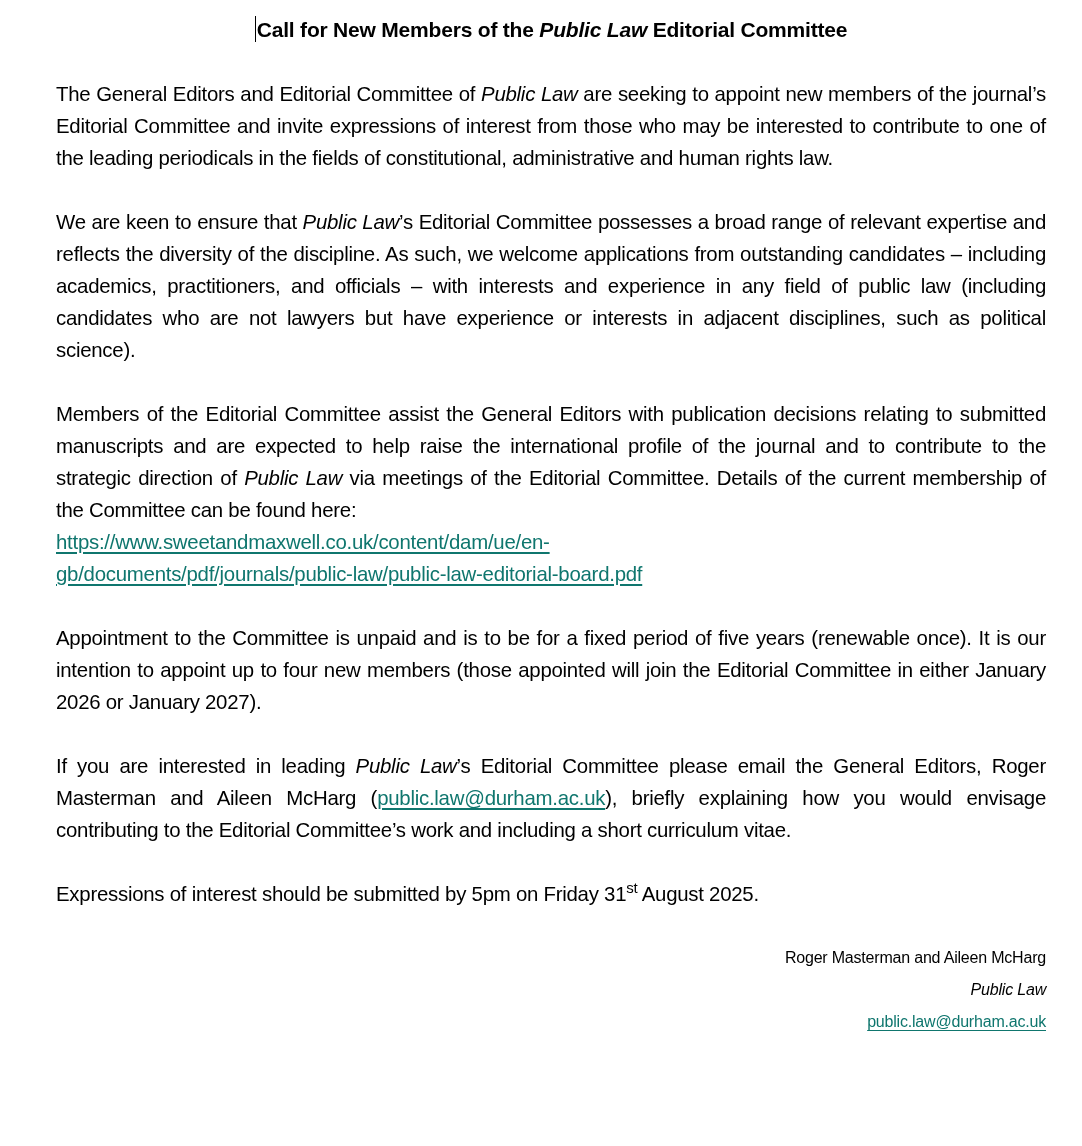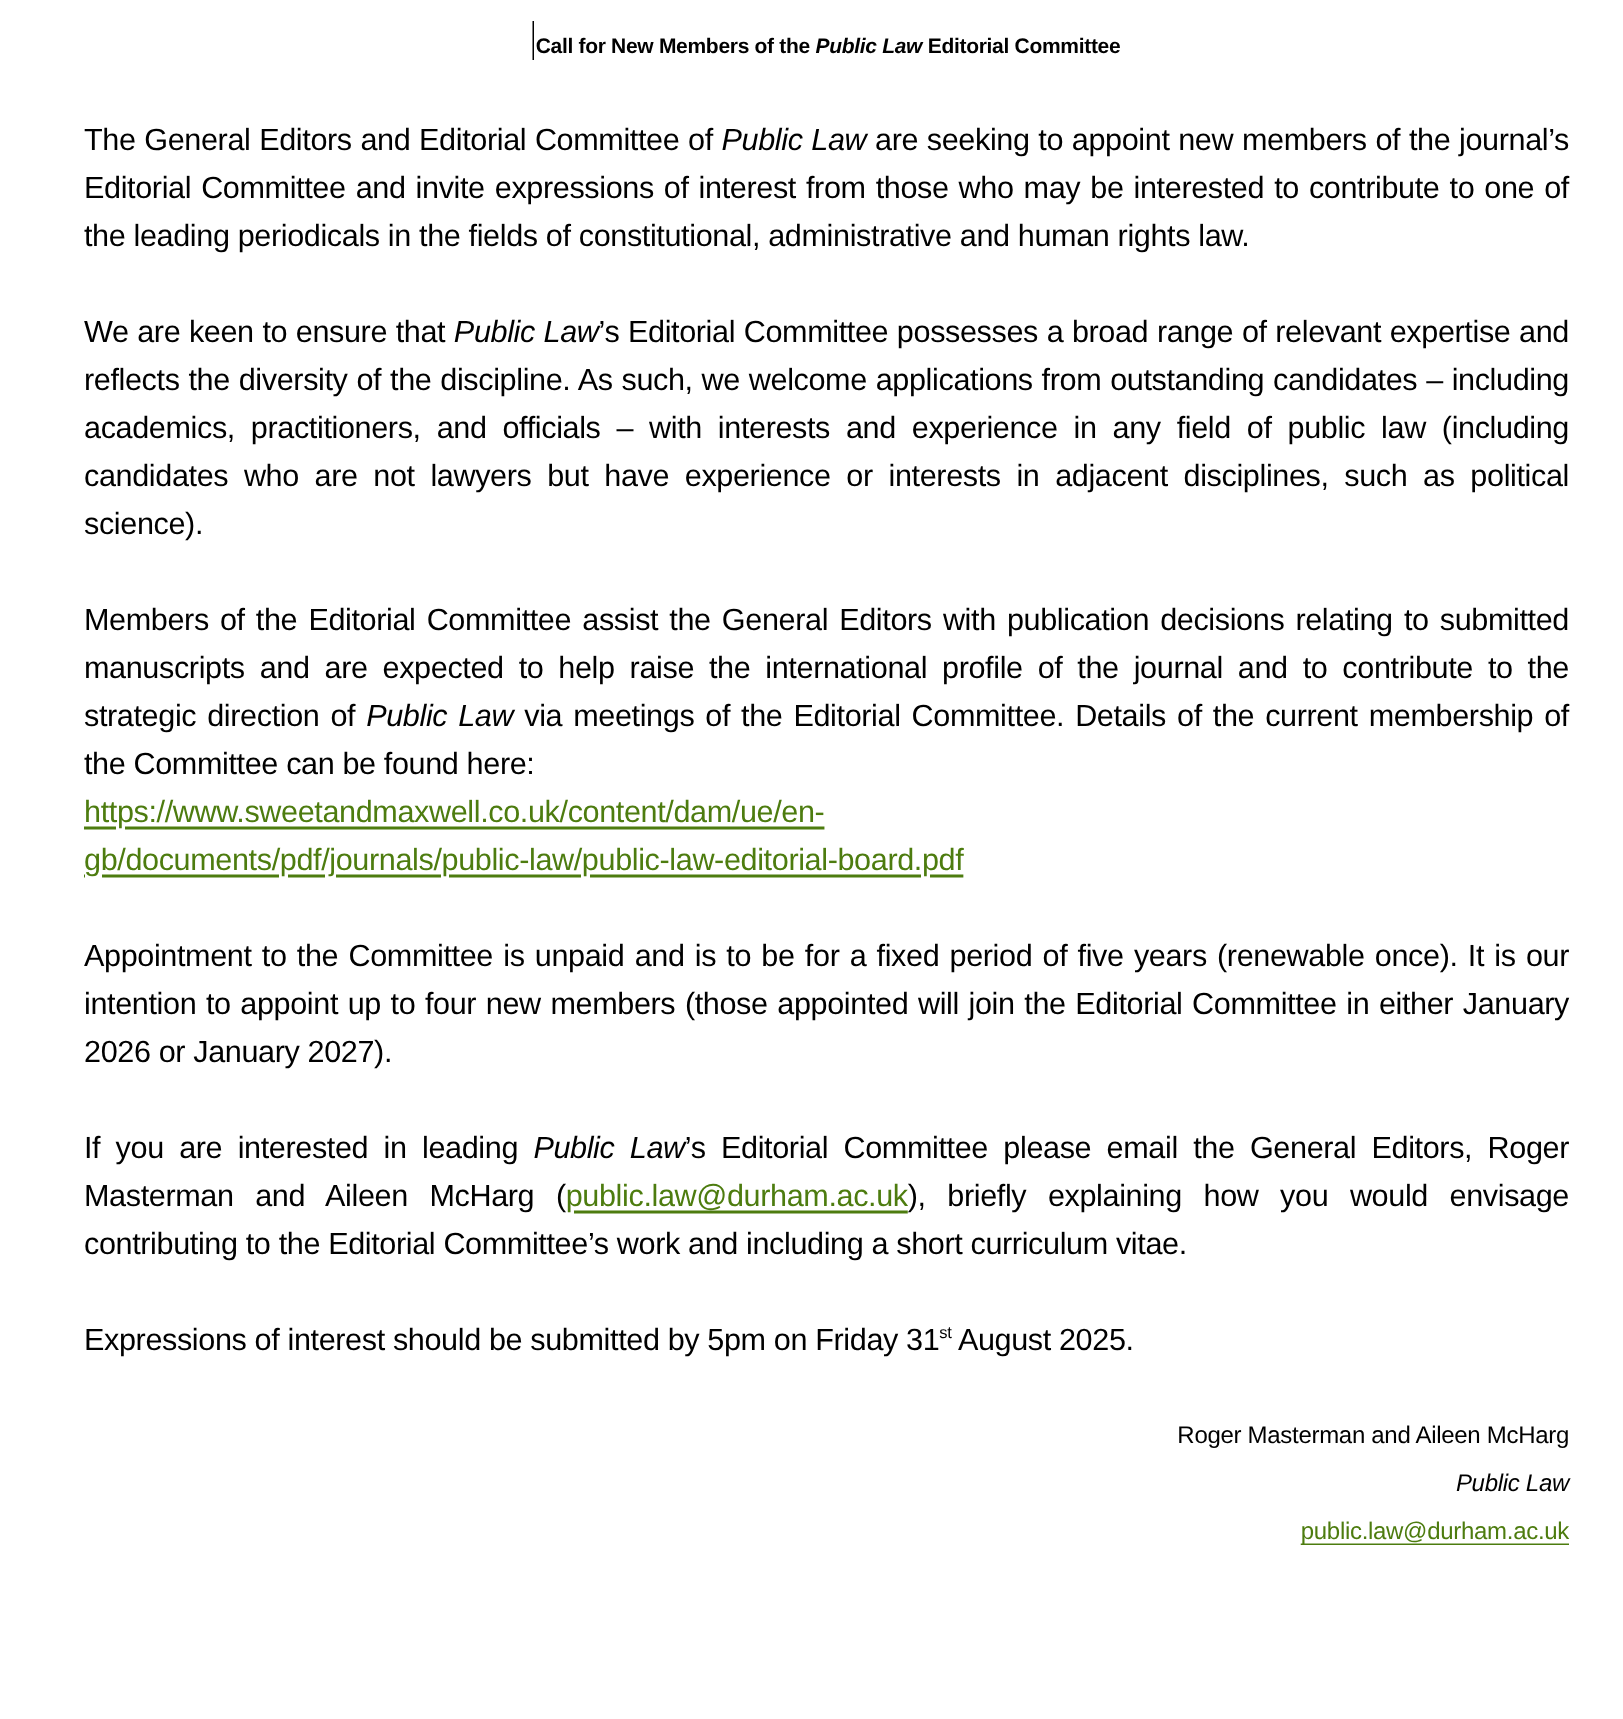--- a/index.html
+++ b/index.html
@@ -17,21 +17,21 @@
     }
     .page {
       position: absolute;
       left: 56px;
       top: 14px;
       width: 990px;
     }
     .title {
       text-align: center;
       font-weight: bold;
-      font-size: 14px;
+      font-size: 21px;
       line-height: 32px;
       margin: 0 0 32px 0;
       letter-spacing: -0.2px;
       position: relative;
     }
     .cursor {
       display: inline-block;
       width: 1px;
       height: 26px;
       background: #000;
@@ -42,21 +42,21 @@
       font-size: 20.4px;
       line-height: 32px;
       text-align: justify;
       margin: 0 0 32px 0;
       letter-spacing: -0.25px;
       word-spacing: 0px;
     }
     .para.last-left { text-align: left; }
     em { font-style: italic; }
     a.link {
-      color: #4d7c0f;
+      color: #0f766e;
       text-decoration: underline;
       text-underline-offset: 3px;
     }
     .signature {
       text-align: right;
       font-size: 16px;
       line-height: 32px;
       letter-spacing: -0.2px;
     }
     .signature div { margin: 0; }
@@ -71,21 +71,21 @@
   <p class="para"><span>The General Editors and Editorial Committee of </span><em>Public Law</em><span> are seeking to appoint new members of the journal’s Editorial Committee and invite expressions of interest from those who may be interested to contribute to one of the leading periodicals in the fields of constitutional, administrative and human rights law.</span></p>
 
   <p class="para"><span>We are keen to ensure that </span><em>Public Law</em><span>’s Editorial Committee possesses a broad range of relevant expertise and reflects the diversity of the discipline. As such, we welcome applications from outstanding candidates – including academics, practitioners, and officials – with interests and experience in any field of public law (including candidates who are not lawyers but have experience or interests in adjacent disciplines, such as political science).</span></p>
 
   <p class="para" style="margin-bottom:32px;"><span>Members of the Editorial Committee assist the General Editors with publication decisions relating to submitted manuscripts and are expected to help raise the international profile of the journal and to contribute to the strategic direction of </span><em>Public Law</em><span> via meetings of the Editorial Committee. Details of the current membership of the Committee can be found here:</span><br><span style="display:block;text-align:left;"><a class="link"><span>https://www.sweetandmaxwell.co.uk/content/dam/ue/en-</span><br><span>gb/documents/pdf/journals/public-law/public-law-editorial-board.pdf</span></a></span></p>
 
   <p class="para">Appointment to the Committee is unpaid and is to be for a fixed period of five years (renewable once). It is our intention to appoint up to four new members (those appointed will join the Editorial Committee in either January 2026 or January 2027).</p>
 
   <p class="para"><span>If you are interested in leading </span><em>Public Law</em><span>’s Editorial Committee please email the General Editors, Roger Masterman and Aileen McHarg (</span><a class="link">public.law@durham.ac.uk</a><span>), briefly explaining how you would envisage contributing to the Editorial Committee’s work and including a short curriculum vitae.</span></p>
 
-  <p class="para last-left"><span>Expressions of interest should be submitted by 5pm on Friday 31</span><sup style="font-size:11px;line-height:0;">st</sup><span> August 2025.</span></p>
+  <p class="para last-left"><span>Expressions of interest should be submitted by 5pm on Friday 31</span><sup style="font-size:15px;line-height:0;">st</sup><span> August 2025.</span></p>
 
   <div class="signature">
     <div>Roger Masterman and Aileen McHarg</div>
     <div><em>Public Law</em></div>
     <div><a class="link">public.law@durham.ac.uk</a></div>
   </div>
 
 </div>
 
 </body></html>

